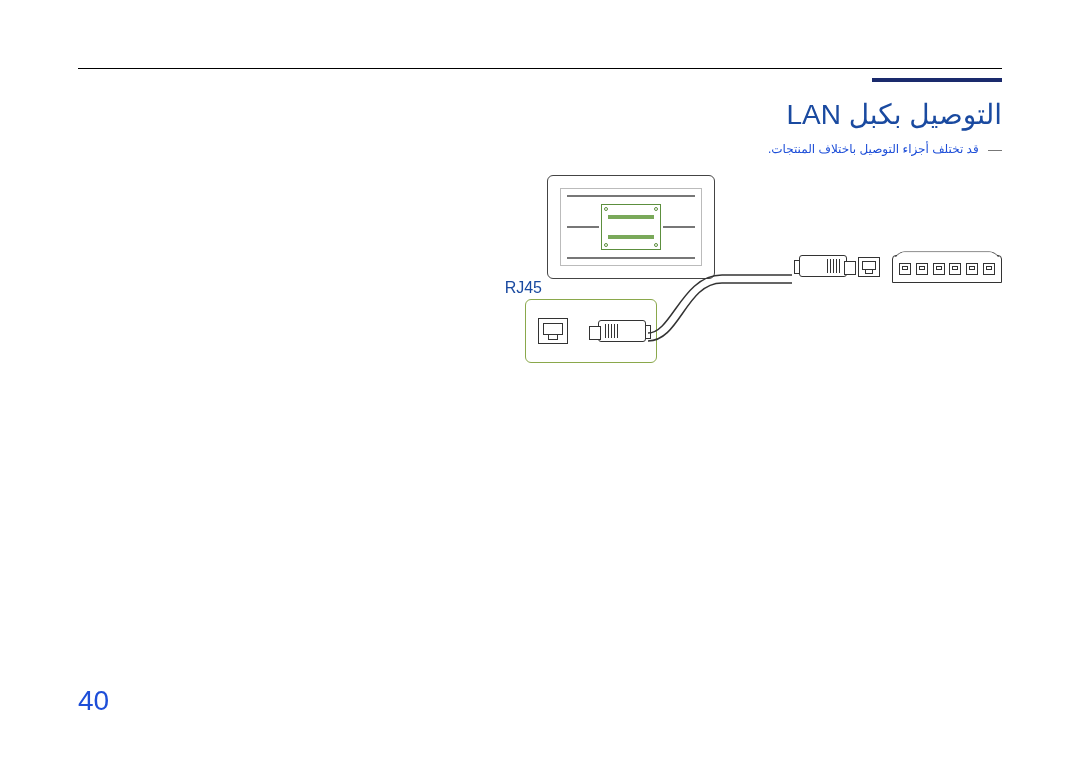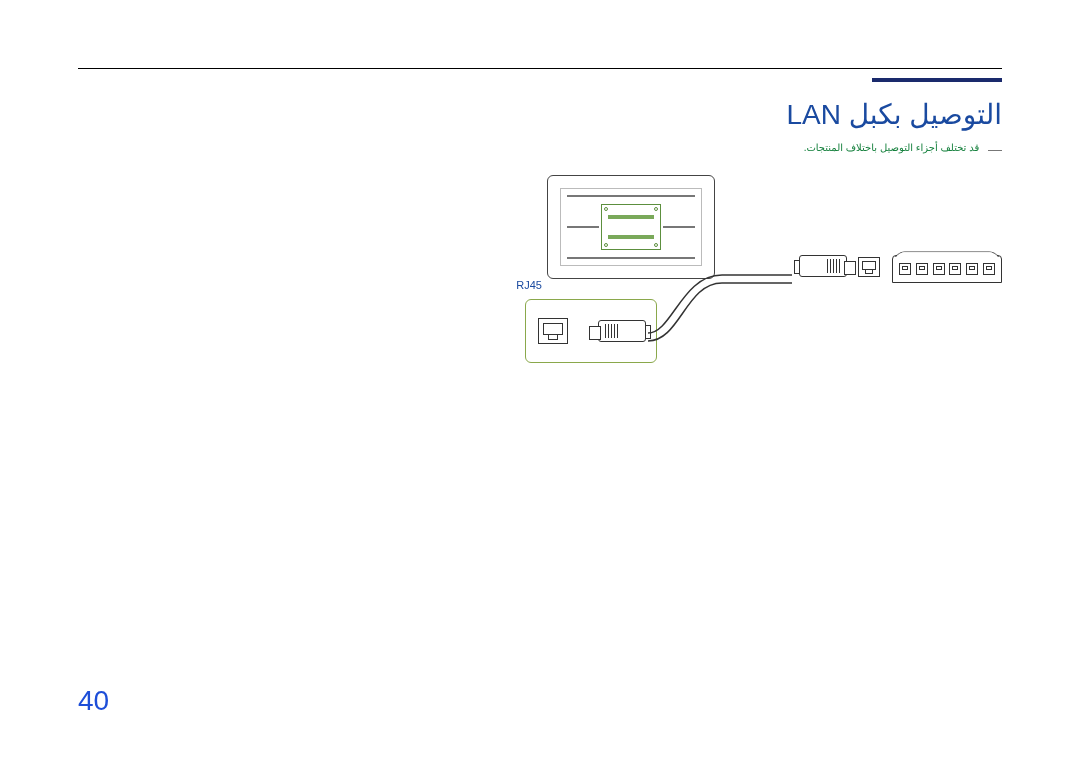--- a/index.html
+++ b/index.html
@@ -42,22 +42,22 @@
   color: #1a4aa0;
   direction: rtl;
   text-align: center;
 }
 .subtitle-row {
   position: absolute;
   top: 142px;
   right: 78px;
   direction: rtl;
   text-align: right;
-  font-size: 10px;
-  color: #15803d;
+  font-size: 12px;
+  color: #1d4ed8;
 }
 .dash {
   display: inline-block;
   vertical-align: top;
   width: 14px;
   border-top: 1px solid #777;
   margin-left: 6px;
   margin-top: 8px;
 }
 .diagram-area {
@@ -125,21 +125,21 @@
 .panel-slot.t { left: 6px; right: 6px; top: 6px; }
 .panel-slot.b { left: 6px; right: 6px; bottom: 6px; }
 .panel-slot.l { left: 6px; width: 32px; top: 50%; transform: translateY(-50%); }
 .panel-slot.r { right: 6px; width: 32px; top: 50%; transform: translateY(-50%); }
 
 
 .rj45-label {
   position: absolute;
   top: 104px;
   right: 460px;
-  font-size: 11px;
+  font-size: 16px;
   color: #1a4aa0;
   direction: ltr;
 }
 .port-zoom {
   position: absolute;
   top: 124px;
   right: 345px;
   width: 132px;
   height: 64px;
   border: 1.5px solid #8aa84b;

